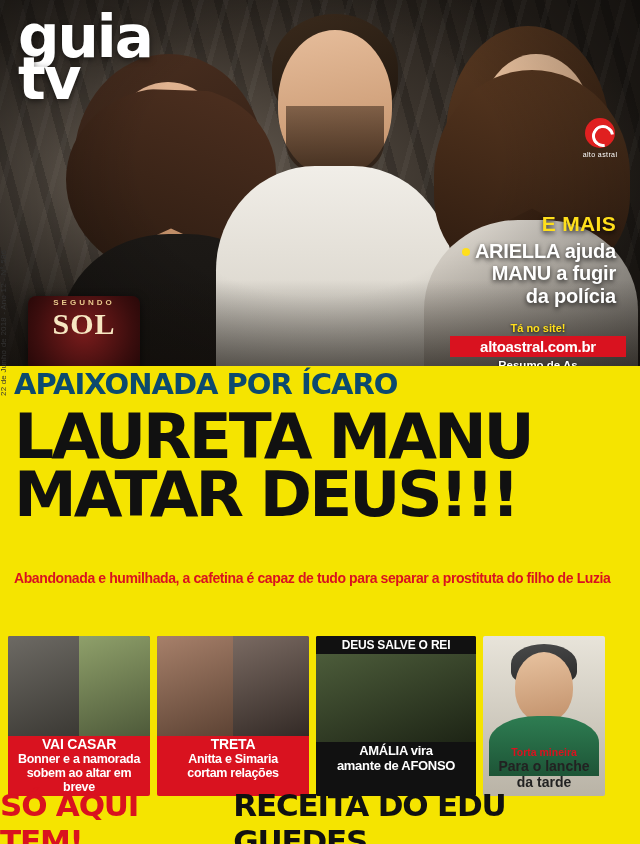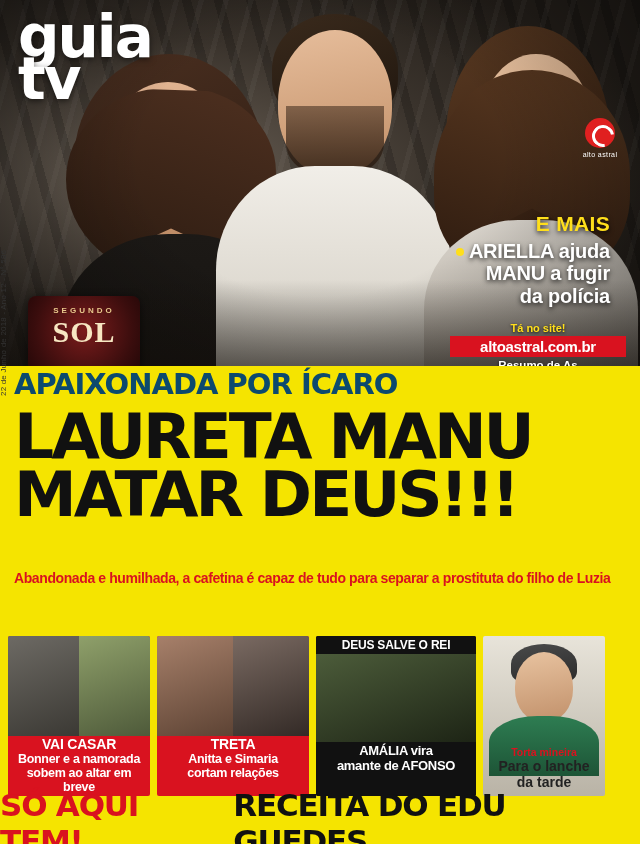--- a/index.html
+++ b/index.html
@@ -147,21 +147,21 @@
   .pub-badge::before {
     content: ""; position: absolute; left: 7px; top: 7px;
     width: 16px; height: 16px; border-radius: 50%;
     border: 3px solid #fff; border-right-color: transparent;
     transform: rotate(35deg);
   }
   .pub-logo .pub-name { font-size: 7px; letter-spacing: .4px; }
 
   
   .emais {
-    position: absolute; right: 30px; top: 212px; z-index: 6;
+    position: absolute; right: 24px; top: 212px; z-index: 6;
     text-align: right; color: #fff;
     text-shadow: 0 2px 5px rgba(0,0,0,.8);
   }
   .emais .emais-title {
     color: #ffdf1b; font-size: 21px; font-weight: 700; letter-spacing: .3px;
     margin-bottom: 4px;
   }
   .emais .emais-line {
     font-size: 20px; font-weight: 700; line-height: 1.12; letter-spacing: -.2px;
   }
@@ -189,21 +189,21 @@
   }
 
   
   .novela-logo {
     position: absolute; left: 28px; top: 296px; z-index: 7;
     width: 112px; height: 76px;
     background: radial-gradient(circle at 50% 45%, #7b1c1c 0%, #3a0d0d 70%, #240707 100%);
     border-radius: 8px;
     color: #f0d9a8; text-align: center;
     box-shadow: 0 2px 8px rgba(0,0,0,.6);
-    padding-top: 10px;
+    padding-top: 2px;
   }
   .novela-logo .nl-top {
     font-size: 8px; letter-spacing: 3px; font-weight: 700; color: #e9c98d;
   }
   .novela-logo .nl-main {
     font-size: 30px; font-weight: 700; letter-spacing: 1px; line-height: 1;
     color: #f7e7c2; margin-top: 2px;
     font-family: "Liberation Serif", serif;
   }
 

